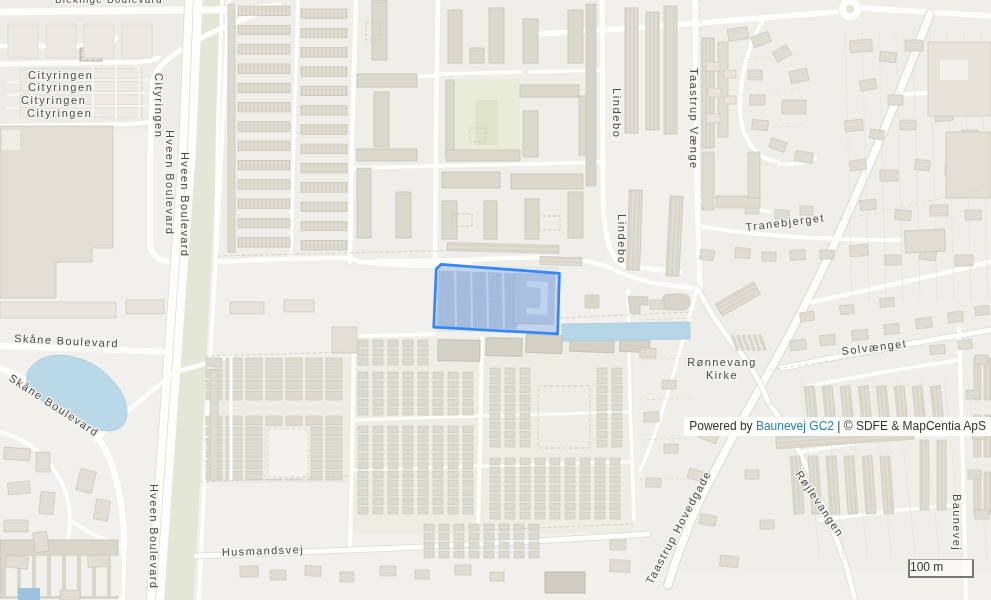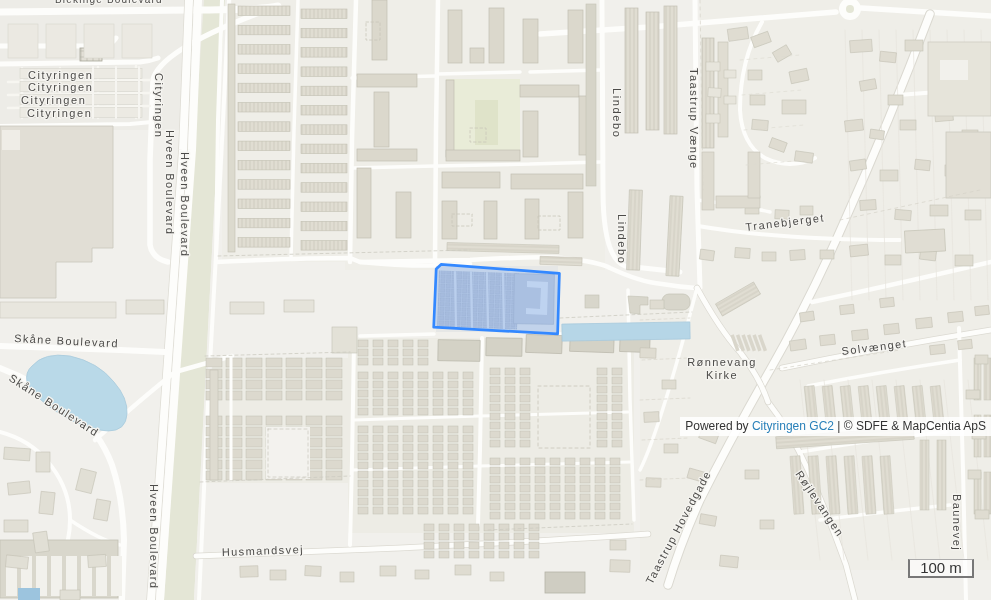--- a/index.html
+++ b/index.html
@@ -4,21 +4,21 @@
 <style>
 html,body{margin:0;padding:0;background:#fff}
 body{width:991px;height:600px;overflow:hidden;font-family:"Liberation Sans",sans-serif}
 #map{position:relative;width:991px;height:436px;background:#f1f0ec}
 svg{position:absolute;top:0;left:0;display:block}
 .lbl{font-family:"Liberation Sans",sans-serif;fill:#4c4b49;paint-order:stroke;stroke:#f5f4f0;stroke-width:2.6px;stroke-linejoin:round}
 #attrib{position:absolute;right:0;bottom:0;height:19px;line-height:19px;background:rgba(255,255,255,0.85);
  padding:0 5px;font-size:12px;color:#333;white-space:nowrap}
 #attrib .lnk{color:#2980b9}
 #scalebox{position:absolute;left:908px;top:559px;width:62px;height:16px;background:rgba(255,255,255,0.6);
- border:2px solid #777;border-top:1px solid #aaa;font-size:15px;color:#333;text-align:center;line-height:15px}
+ border:2px solid #777;border-top:1px solid #aaa;font-size:12px;color:#333;text-align:left;line-height:15px}
 </style>
 </head>
 <body>
 
 <div id="map">
 <svg width="991" height="600" viewBox="0 0 991 600" xmlns="http://www.w3.org/2000/svg">
 <defs>
 <pattern id="hatch" width="4" height="10" patternUnits="userSpaceOnUse">
  <rect width="4" height="10" fill="#e0ddd2"></rect>
           <line x1="2" y1="0" x2="2" y2="10" stroke="#cbc8bb" stroke-width="0.8"></line>
@@ -859,14 +859,14 @@
 
 <text x="652" y="585" class="lbl" font-size="11" letter-spacing="1.4" transform="rotate(-62 652 585)">Taastrup Hovedgade</text>
 
 <text x="795" y="474" class="lbl" font-size="11" letter-spacing="1.4" transform="rotate(56 795 474)">Røjlevangen</text>
 
 <text x="953" y="494" class="lbl" font-size="11" letter-spacing="1.4" transform="rotate(90 953 494)">Baunevej</text>
 </svg>
 
 <div id="scalebox">100 m</div>
 
-<div id="attrib">Powered by <span class="lnk">Cityringen GC2</span> | © SDFE &amp; MapCentia ApS</div>
+<div id="attrib">Powered by <span class="lnk">Baunevej GC2</span> | © SDFE &amp; MapCentia ApS</div>
 </div>
 
 </body></html>

